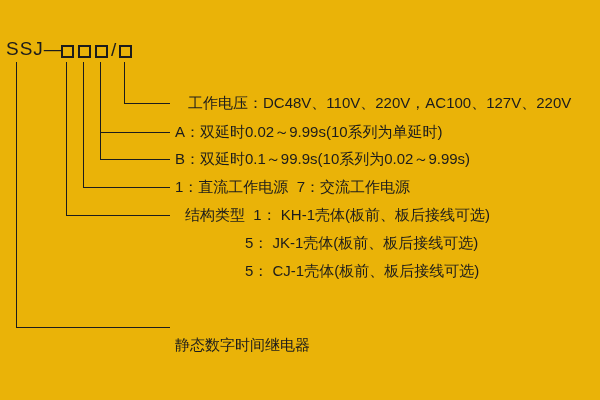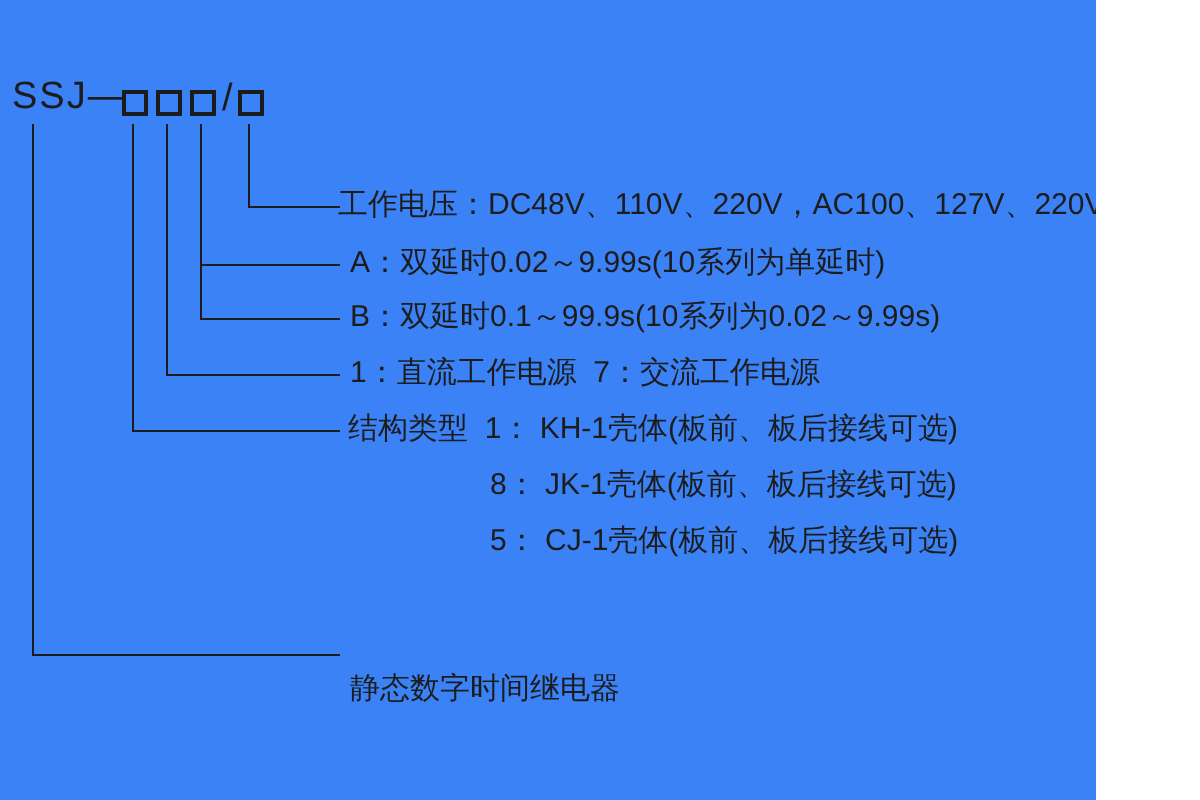--- a/index.html
+++ b/index.html
@@ -3,23 +3,23 @@
 <meta charset="utf-8">
 <style>
   * { margin: 0; padding: 0; box-sizing: border-box; }
   html, body { background: #ffffff; }
   body {
     font-family: "Liberation Sans", "DejaVu Sans", sans-serif;
     -webkit-font-smoothing: antialiased;
   }
   .stage {
     position: relative;
-    width: 548px;
+    width: 600px;
     height: 400px;
-    background: #3b82f6;
+    background: #eab308;
     color: #1c1c1c;
     overflow: hidden;
     text-decoration: underline;
   }
   .mc-text {
     position: absolute;
     font-size: 19px;
     font-weight: 500;
     letter-spacing: 1px;
     color: #1c1c1c;
@@ -70,22 +70,22 @@
   <div class="vline" style="left:100px; top:62px; height:97px;"></div>
   <div class="vline" style="left:124px; top:62px; height:41px;"></div>
 
   <div class="hline" style="left:124px; top:103px; width:46px;"></div>
   <div class="hline" style="left:100px; top:132px; width:70px;"></div>
   <div class="hline" style="left:100px; top:159px; width:70px;"></div>
   <div class="hline" style="left:83px;  top:187px; width:87px;"></div>
   <div class="hline" style="left:66px;  top:215px; width:104px;"></div>
   <div class="hline" style="left:16px;  top:327px; width:154px;"></div>
 
-  <div class="lbl" style="left:169px; top:93px;text-align:center;">工作电压：DC48V、110V、220V，AC100、127V、220V</div>
+  <div class="lbl" style="left:188px; top:93px;text-align:center;">工作电压：DC48V、110V、220V，AC100、127V、220V</div>
   <div class="lbl" style="left:175px; top:122px;">A：双延时0.02～9.99s(10系列为单延时)</div>
   <div class="lbl" style="left:175px; top:149px;">B：双延时0.1～99.9s(10系列为0.02～9.99s)</div>
   <div class="lbl" style="left:175px; top:177px;">1：直流工作电源  7：交流工作电源</div>
-  <div class="lbl" style="left:174px; top:205px;">结构类型  1： KH-1壳体(板前、板后接线可选)</div>
-  <div class="lbl" style="left:245px; top:233px;">8： JK-1壳体(板前、板后接线可选)</div>
+  <div class="lbl" style="left:185px; top:205px;">结构类型  1： KH-1壳体(板前、板后接线可选)</div>
+  <div class="lbl" style="left:245px; top:233px;">5： JK-1壳体(板前、板后接线可选)</div>
   <div class="lbl" style="left:245px; top:261px;">5： CJ-1壳体(板前、板后接线可选)</div>
   <div class="lbl" style="left:175px; top:335px;">静态数字时间继电器</div>
 
 </div>
 
 </body></html>

